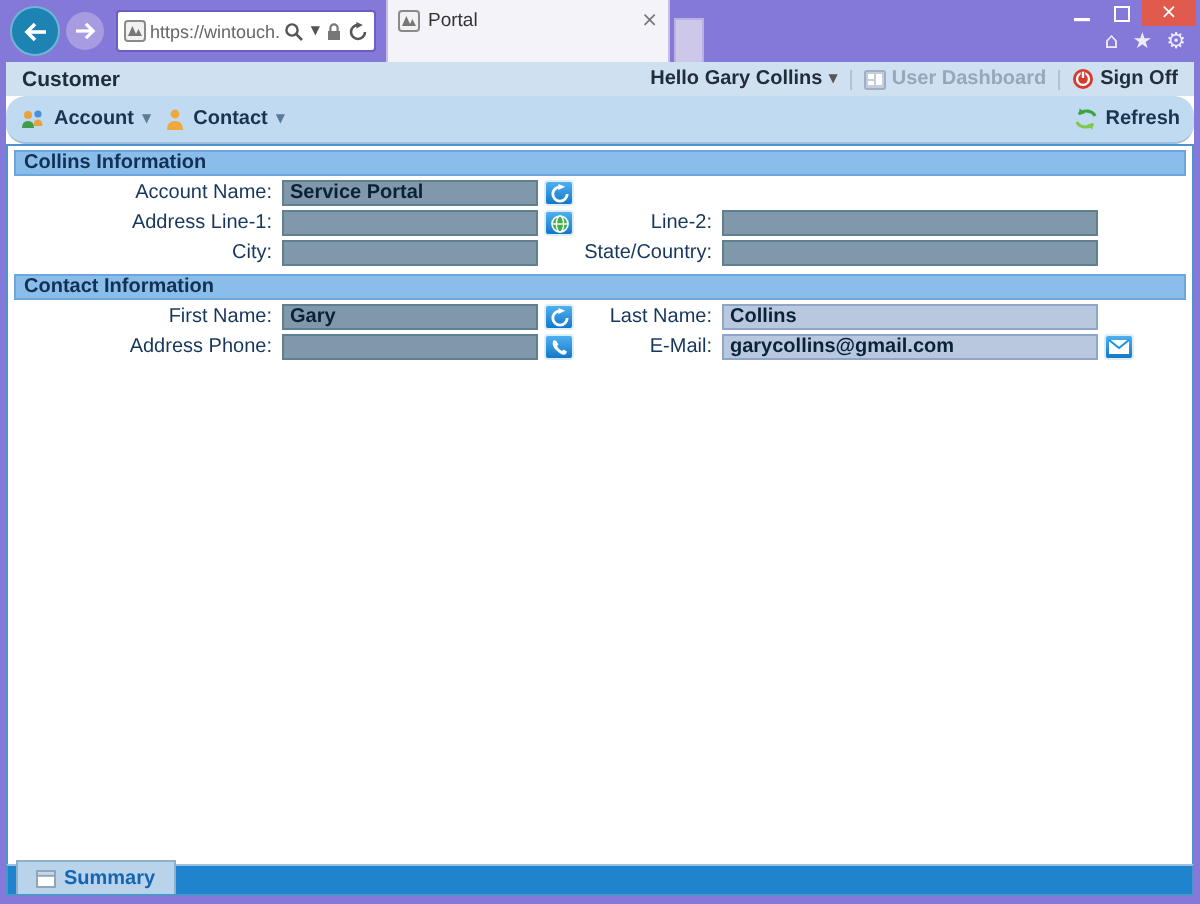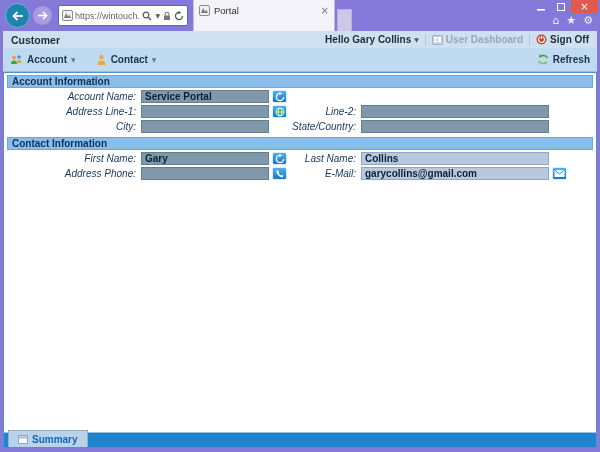--- a/index.html
+++ b/index.html
@@ -34,30 +34,30 @@
   .ph-right { margin-left:auto; display:flex; align-items:center; gap:6px;padding-left:44px; }
   .ph-sep { width:1px; height:10px; background:#aec3d8; }
   .greeting { font-size:10px; font-weight:bold; color:#222d3a; display:flex; align-items:center; gap:3px; }
   .dash { font-size:10px; font-weight:bold; color:#96a7bb; display:flex; align-items:center; gap:3px; }
   .signoff { font-size:10px; font-weight:bold; color:#222d3a; display:flex; align-items:center; gap:3px; }
 
   .portal-bar { height:15px; background:#2189d3; display:flex; }
   .portal-tab { background:#1a76bc; border-right:1px solid #5aa6dc; padding:0 10px; display:flex; align-items:center; }
   .portal-tab span { font-size:10px; font-weight:bold; color:#fff; white-space:nowrap; }
 
-  .toolbar { height:24px; background:#bfdaf1; display:flex; align-items:center; padding:0 7px; gap:20px; border-bottom:1px solid #9dbedc; }
+  .toolbar { height:24px; background:#bfdaf1; display:flex; align-items:center; padding:0 7px; gap:6px; border-bottom:1px solid #9dbedc;border-radius:10px; }
   .tbtn { display:flex; align-items:center; gap:4px; font-size:10px; font-weight:bold; color:#1a3350; }
   .tbtn .caret { color:#5a7a96; }
   .tb-right { margin-left:auto; }
 
   .content { flex:1; background:#fff; border:1px solid #4f93cb; border-bottom:none; padding:2px 3px; overflow:hidden; }
   .section-header { height:13px; background:#8abde9; border:1px solid #6ca6dc; display:flex; align-items:center; padding:0 4px; margin-bottom:2px; }
   .section-header span { font-size:10px; font-weight:bold; color:#123054; }
   .frow { display:grid; grid-template-columns:134px 128px 18px 74px 188px 18px; align-items:center; height:13px; margin-bottom:2px; }
-  .flabel { font-size:10px; color:#16365c; text-align:right; padding-right:5px; white-space:nowrap;font-style:italic; }
+  .flabel { font-size:10px; color:#16365c; text-align:right; padding-right:5px; white-space:nowrap; }
   .fld { height:13px; width:100%; background:#7f99ab; border:1px solid #60808f; font-family:"Liberation Sans",sans-serif; font-size:10px; font-weight:bold; color:#0a2236; padding:0 3px; }
   .fld.light { background:#b9c8df; border-color:#8fa6c6; }
   .ficon { display:flex; justify-content:flex-end; }
   .fbtn { width:15px; height:13px; background:linear-gradient(#4fb0f0,#1478c8); border:1px solid #dcedfb; border-radius:2px; display:flex; align-items:center; justify-content:center; padding:0; cursor:pointer; }
   .mt { margin-top:4px; }
 
   .bottom-bar { height:16px; background:#1f84cd; border:1px solid #4f93cb; border-top:1px solid #9dbedc; display:flex; align-items:flex-end; padding-left:4px; }
   .summary-tab { height:17px; background:#b9d3ea; border:1px solid #8fb0cc; border-bottom:none; display:flex; align-items:center; gap:4px; padding:0 9px; }
   .summary-tab span { font-size:10px; font-weight:bold; color:#1566b2; }
 </style>
@@ -191,21 +191,21 @@
             <path d="M1.5 7 A4.5 3.5 0 0 0 9.5 8" fill="none" stroke="#7fc94a" stroke-width="1.6"></path>
             <path d="M9.1 10.9 L9.8 7.5 L6.6 8.3 Z" fill="#7fc94a"></path>
           </svg>
         <span>Refresh</span>
       </span>
     </div>
 
     <div class="content">
 
       <div class="section-header">
-        <span>Account Information</span>
+        <span>Collins Information</span>
       </div>
 
       <div class="frow">
         <label class="flabel">Account Name:</label>
         <input class="fld" value="Service Portal" style="">
         <span class="ficon">
             <button class="fbtn">
               <svg width="10" height="10" viewBox="0 0 10 10">
                 <path d="M8.6 5 A3.6 3.6 0 1 1 5 1.4" fill="none" stroke="#fff" stroke-width="1.4"></path>
                 <path d="M4.2 0 L7.6 1.4 L4.2 3 Z" fill="#fff"></path>

